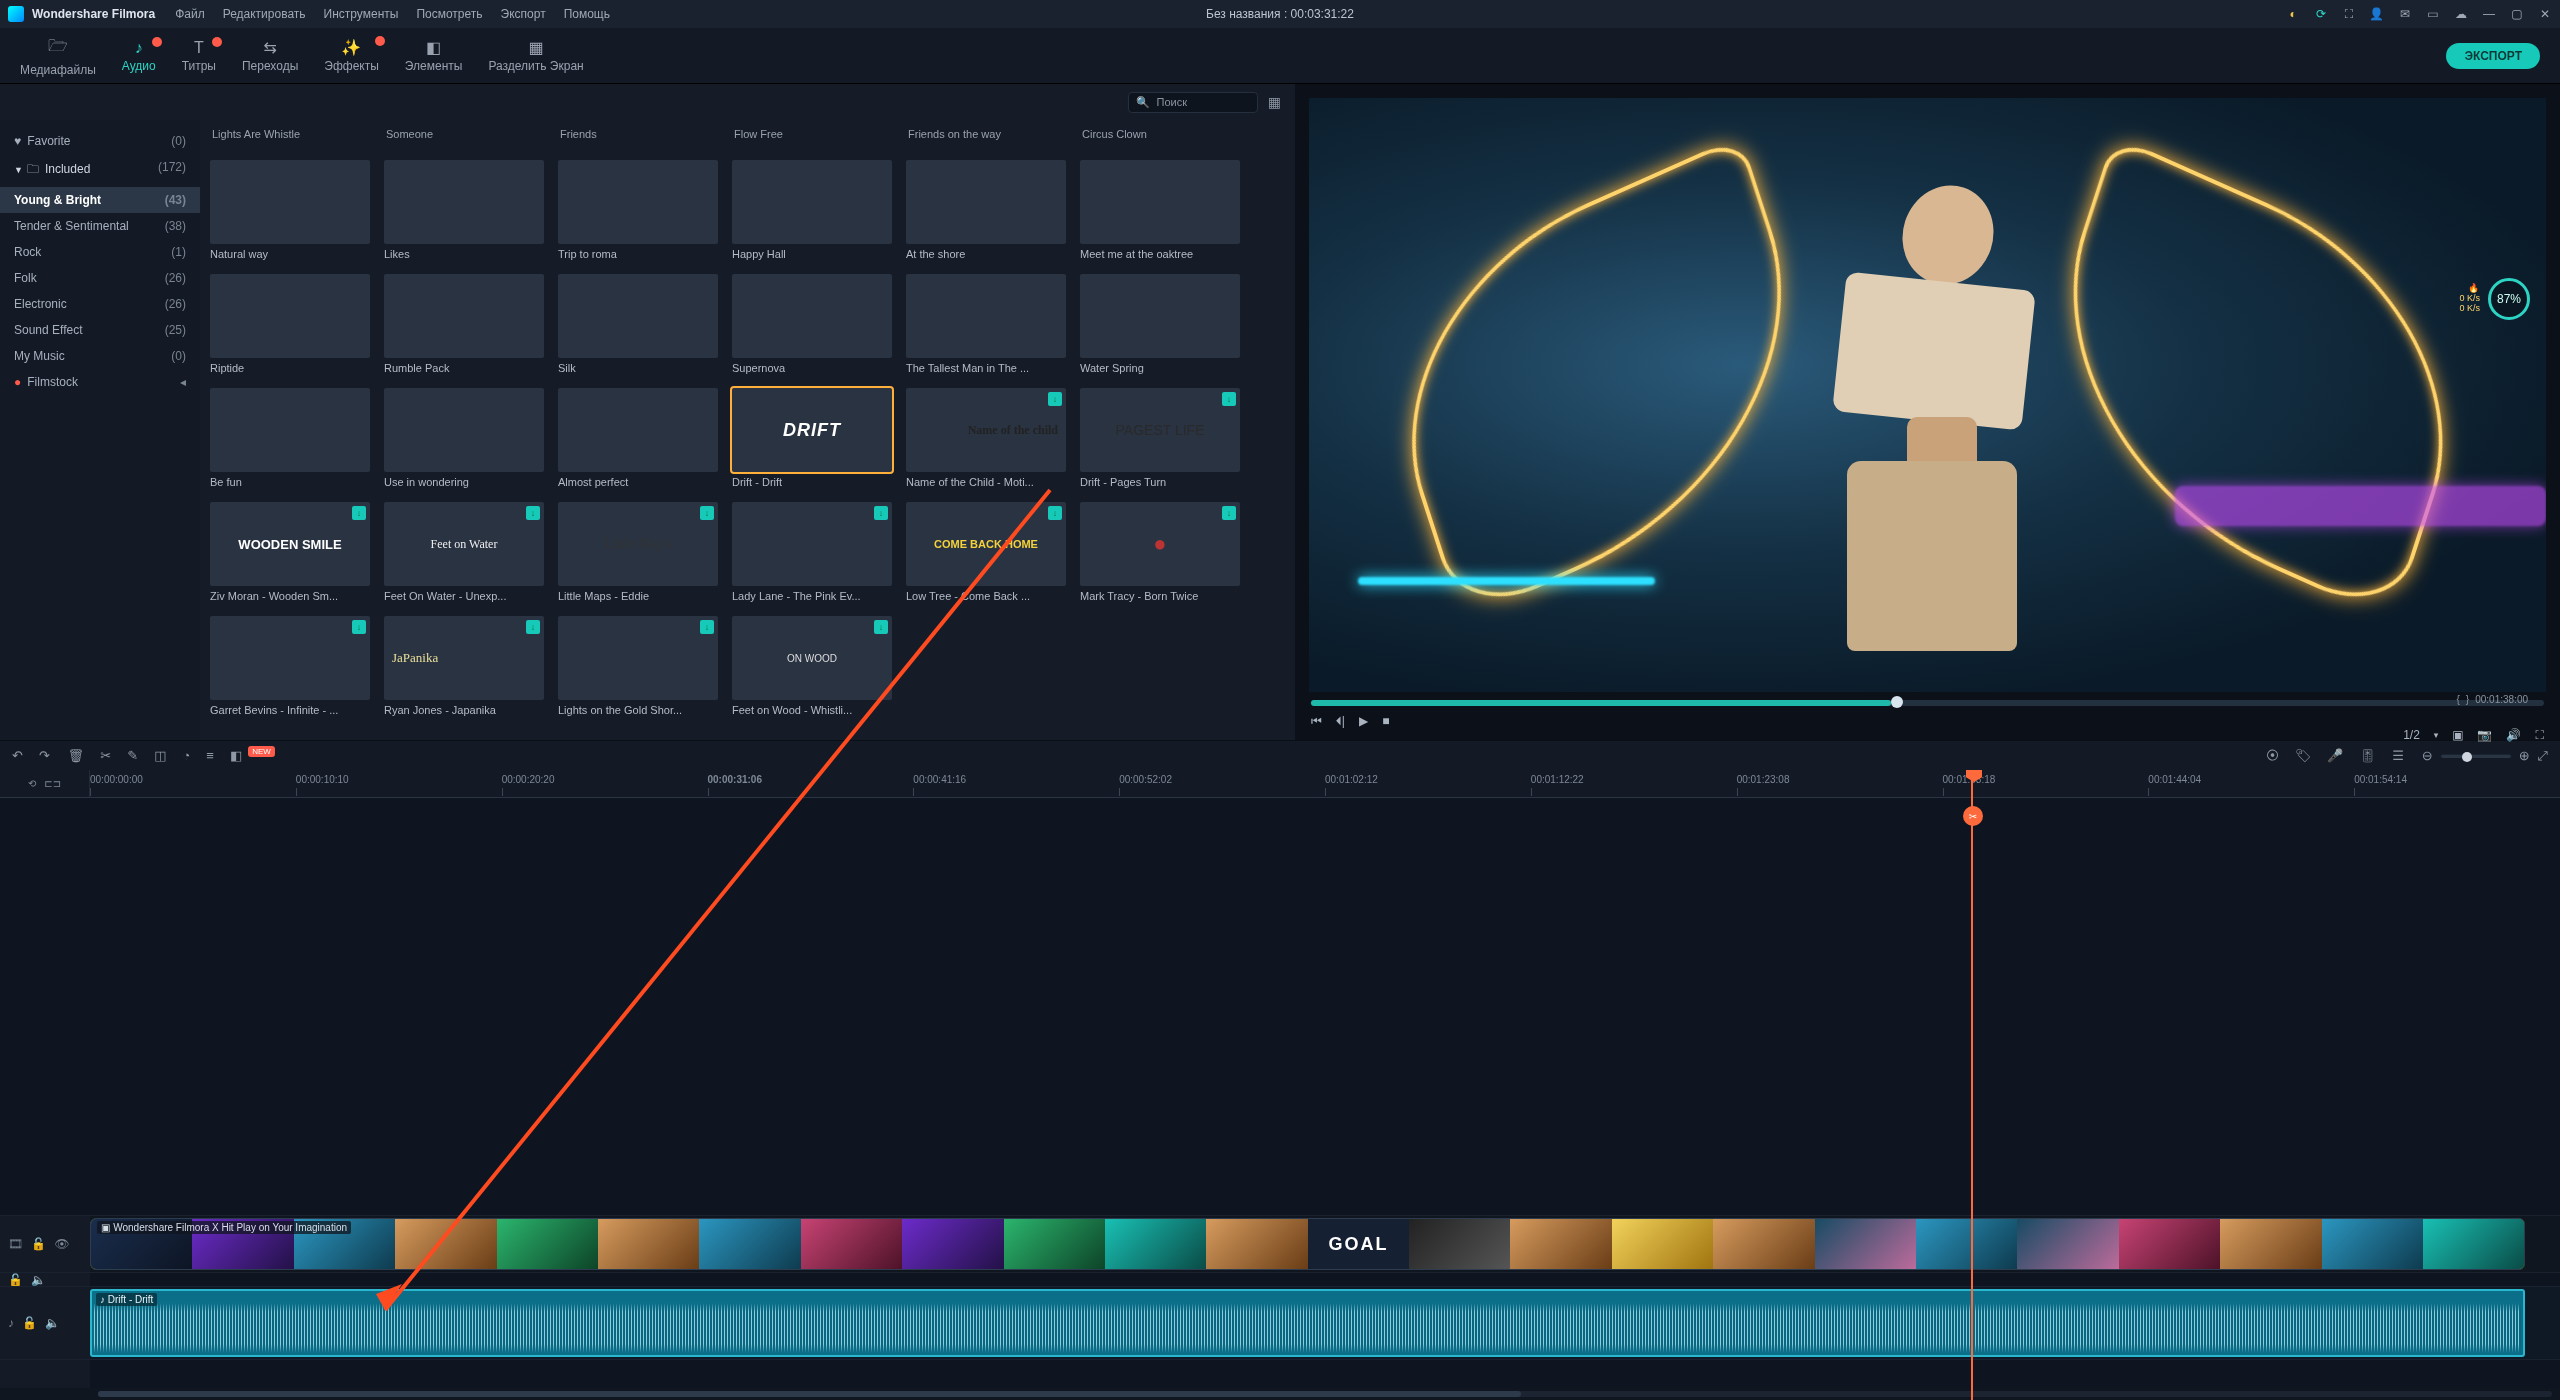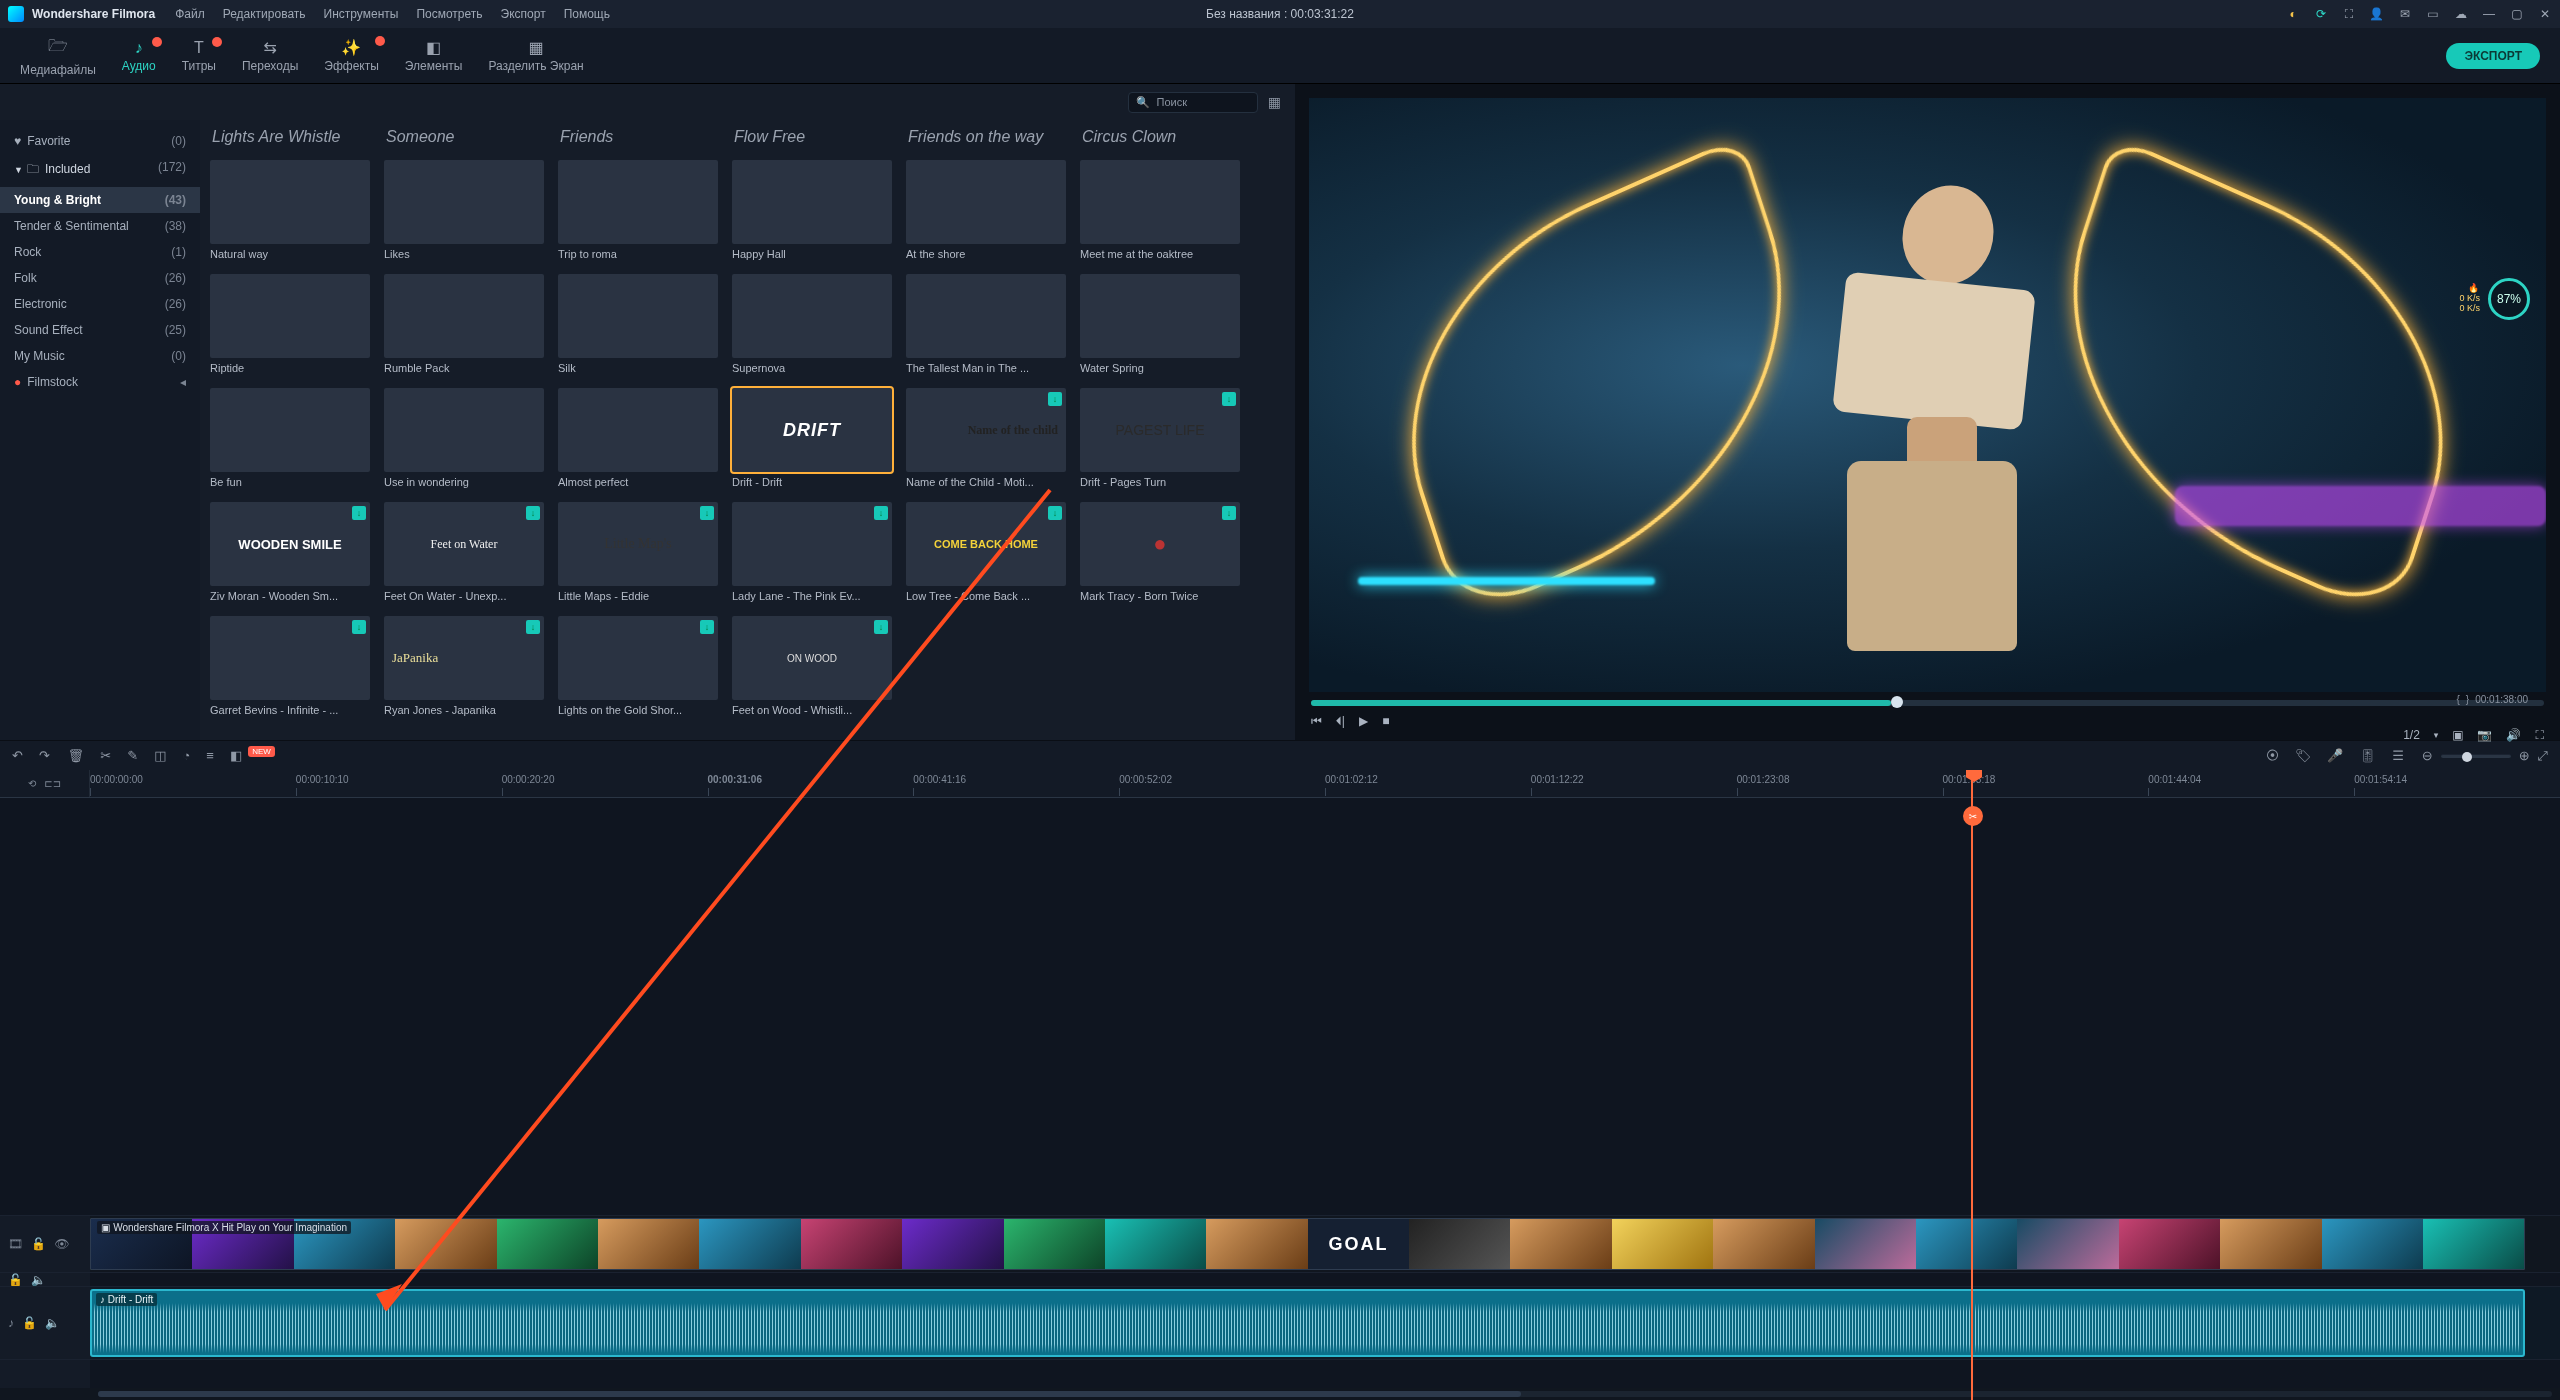--- a/index.html
+++ b/index.html
@@ -34,21 +34,21 @@
 .gridbtn { color: #8a93a0; font-size: 14px; cursor: pointer; }
 .lib-body { flex: 1; display: flex; overflow: hidden; }
 .cat-list { width: 200px; padding: 8px 0; font-size: 12px; background: #131a26; overflow-y: auto; }
 .cat-row { display: flex; justify-content: space-between; padding: 6px 14px; color: #a7b0bd; cursor: pointer; }
 .cat-row.sel { background: #2b3646; color: #fff; font-weight: 600; }
 .cat-row.head { color: #cfd6e0; }
 .cat-row.head .chev { margin-right: 4px; font-size: 9px; }
 .cat-row .ico { margin-right: 6px; }
 .cat-row .ct { color: #7b8492; }
 .thumbs { flex: 1; padding: 4px 10px 10px 10px; overflow-y: auto; display: grid; grid-template-columns: repeat(6, 160px); gap: 14px 14px; align-content: start; }
-.hdr-cell { font-size: 16px; color: #9aa2af; padding: 4px 2px; height: 22px; font-style: italic; }
+.hdr-cell { font-size: 11px; color: #9aa2af; padding: 4px 2px; height: 22px; }
 .tcard { width: 140px; }
 .tcard .img { width: 160px; height: 84px; background: #2a3342; border-radius: 2px; position: relative; overflow: hidden; }
 .tcard .label { font-size: 11px; color: #b5bcc8; margin-top: 4px; white-space: nowrap; overflow: hidden; text-overflow: ellipsis; }
 .tcard .dl { position: absolute; top: 4px; right: 4px; width: 14px; height: 14px; background: #17c9b8; border-radius: 2px; font-size: 9px; color: #073; display: flex; align-items: center; justify-content: center; }
 .tcard.sel .img { outline: 2px solid #ffb03a; }
 
 .g1 { background: linear-gradient(180deg,#9cc3da,#3a5d72); }
 .g2 { background: linear-gradient(135deg,#c27e3e,#3b2416); }
 .g3 { background: linear-gradient(180deg,#7aa0bb,#2c4658); }
 .g4 { background: linear-gradient(180deg,#f6a93b,#5c2106); }
@@ -135,21 +135,21 @@
 .ruler .tick { position: absolute; top: 4px; white-space: nowrap; }
 .ruler .tick::after { content: ""; position: absolute; left: 0; top: 14px; width: 1px; height: 8px; background: #3a4656; }
 .playhead { position: absolute; top: 0; bottom: 0; width: 0; border-left: 2px solid #ff6a3c; z-index: 5; }
 .playhead .cap { position: absolute; top: 0; left: -7px; width: 16px; height: 12px; background: #ff6a3c; clip-path: polygon(0 0,100% 0,100% 60%,50% 100%,0 60%); }
 .playhead .cut { position: absolute; top: 36px; left: -10px; width: 20px; height: 20px; background: #ff6a3c; border-radius: 50%; display: flex; align-items: center; justify-content: center; color: #fff; font-size: 10px; }
 .spacer-track { flex: 1; }
 .track { display: flex; border-top: 1px solid #1a2230; }
 .track .head { width: 90px; background: #141b27; display: flex; align-items: center; gap: 8px; padding: 0 8px; color: #7e8896; font-size: 12px; }
 .track .lane { flex: 1; position: relative; overflow: hidden; }
 .video-track .lane { height: 56px; background: #10161f; }
-.clip-strip { position: absolute; left: 0; top: 2px; height: 52px; width: 98.6%; display: flex; background: #4d7c0f; border: 1px solid #2e3c50; border-radius: 1px; overflow: hidden; }
+.clip-strip { position: absolute; left: 0; top: 2px; height: 52px; width: 98.6%; display: flex; background: #4d7c0f; border: 1px solid #2e3c50; border-radius: 6px; overflow: hidden; }
 .clip-strip .title { position: absolute; left: 6px; top: 2px; font-size: 10px; color: #d8dee7; z-index: 2; background: rgba(16,22,31,.75); padding: 1px 4px; border-radius: 2px; }
 .clip-strip .mockthumb { flex: 1; min-width: 40px; }
 .mA { background: linear-gradient(135deg,#1a2d4d,#0d1524); }
 .mB { background: linear-gradient(135deg,#6c2bca,#231147); }
 .mC { background: linear-gradient(135deg,#2b96c0,#0e3b4f); }
 .mD { background: linear-gradient(135deg,#d69b5e,#6a3d16); }
 .mE { background: linear-gradient(135deg,#2bb56d,#0d4428); }
 .mF { background: linear-gradient(135deg,#c74373,#4d1228); }
 .mG { background: linear-gradient(135deg,#222,#555); }
 .mH { background: linear-gradient(135deg,#f2d25b,#a07410); }

